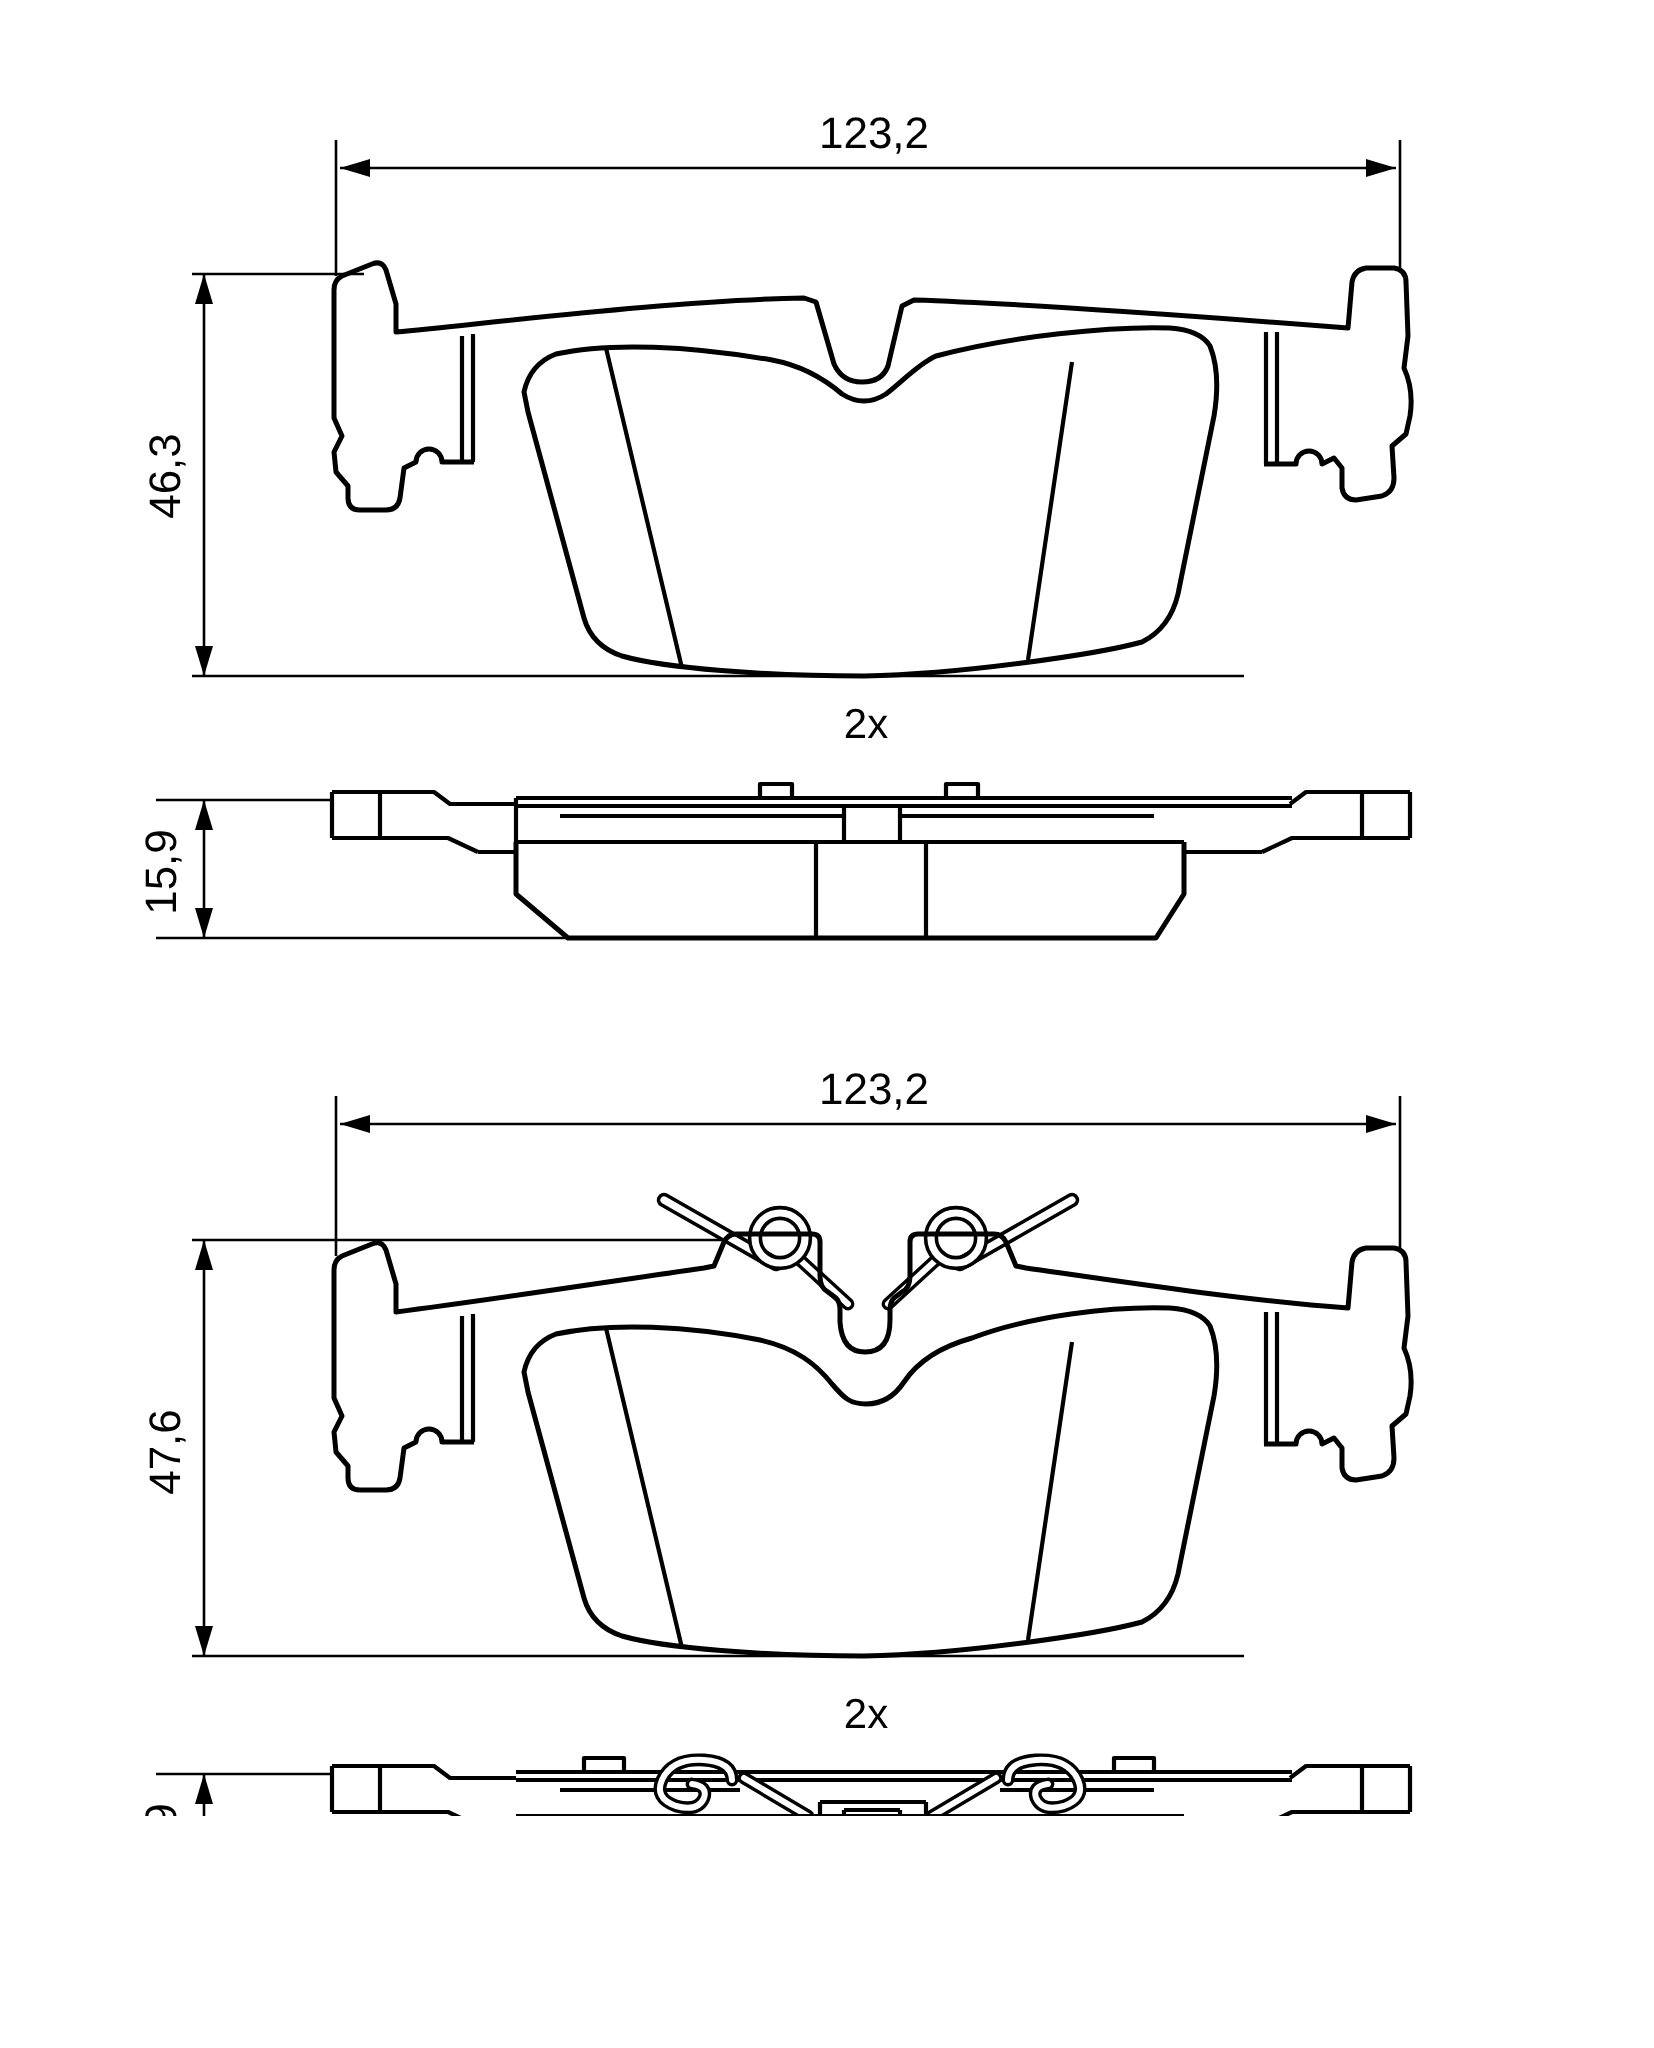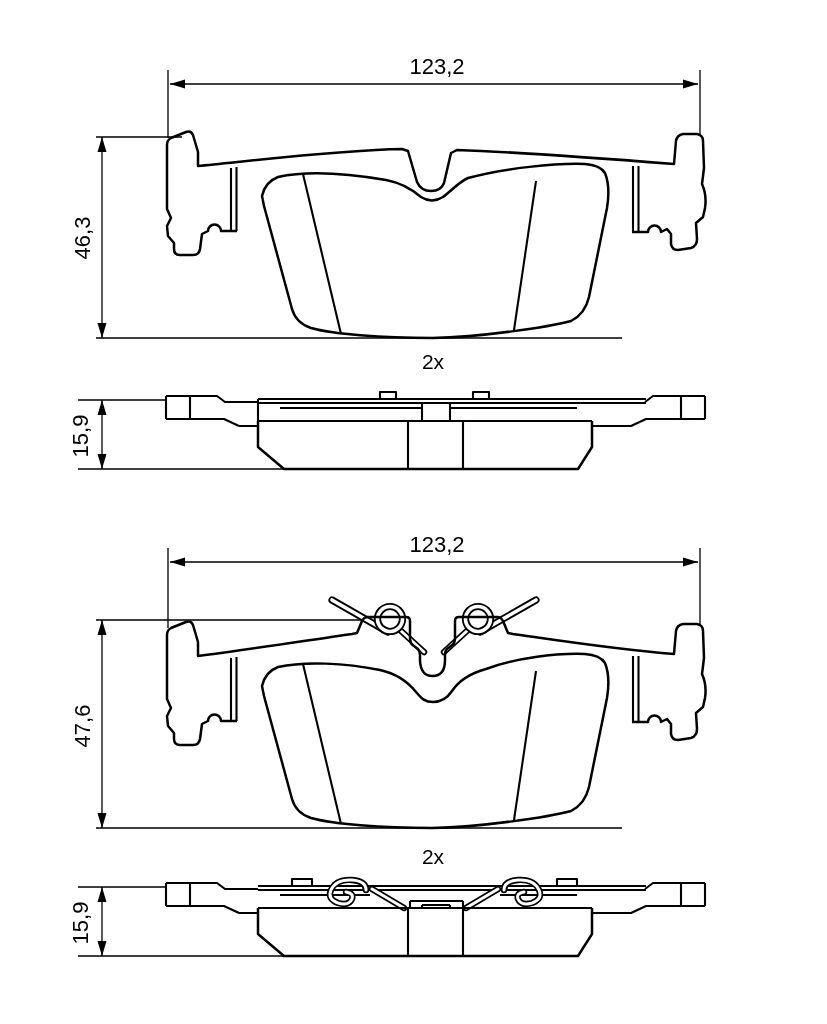--- a/index.html
+++ b/index.html
@@ -1,17 +1,17 @@
 <!DOCTYPE html>
 <html><head>
 <meta charset="utf-8">
 <style>
   html,body{margin:0;padding:0;}
   body{background:#ffffff;font-family:"Liberation Sans", sans-serif;}
-  .sheet{position:relative;width:827px;height:1024px;background:#ffffff;overflow:hidden;}
+  .sheet{position:relative;width:827px;height:908px;background:#ffffff;overflow:hidden;}
   svg{display:block;}
   .part{fill:none;stroke:#000;stroke-width:2.5;stroke-linejoin:round;}
   .part-thin{fill:none;stroke:#000;stroke-width:2.1;stroke-linejoin:round;}
   .dim{fill:none;stroke:#000;stroke-width:1.3;}
   .arrow{fill:#000;stroke:none;}
   .dimtext{font-family:"Liberation Sans", sans-serif;font-size:22px;fill:#000;}
   .qtytext{font-family:"Liberation Sans", sans-serif;font-size:21px;fill:#000;}
   .wire-out{fill:none;stroke:#000;stroke-width:7.2;stroke-linecap:round;}
   .wire-in{fill:none;stroke:#fff;stroke-width:3.6;stroke-linecap:round;}
   .wire-out2{fill:none;stroke:#000;stroke-width:6.4;stroke-linecap:round;}

